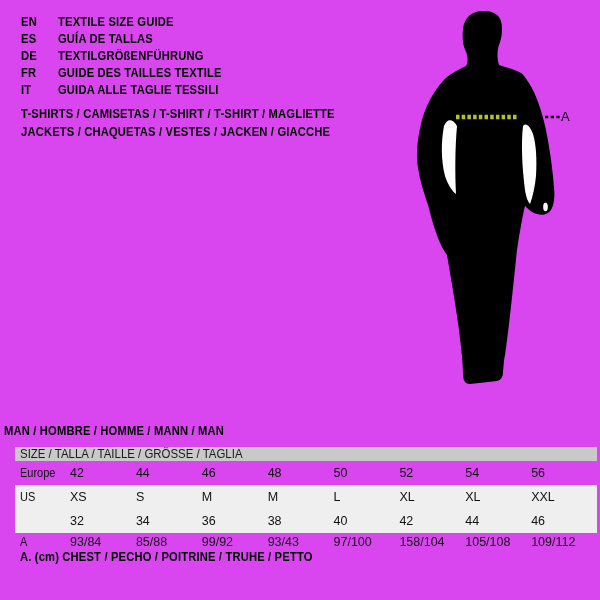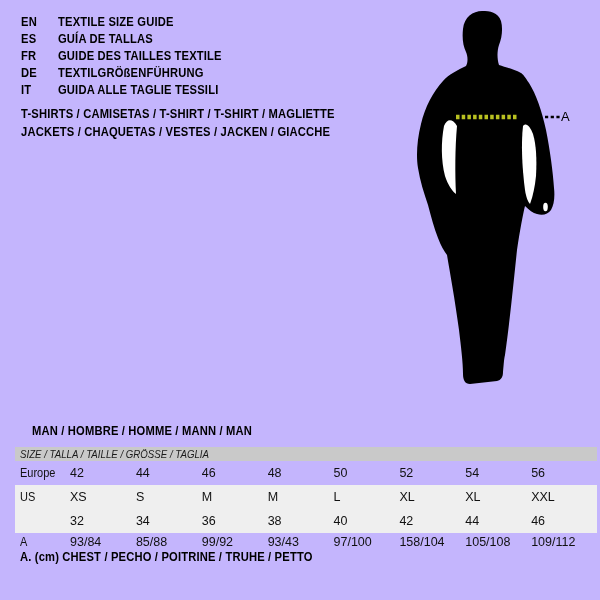--- a/index.html
+++ b/index.html
@@ -4,21 +4,21 @@
 <style>
   * { margin: 0; padding: 0; box-sizing: border-box; }
   html, body { background: #ffffff; }
   body {
     width: 600px; height: 600px;
     position: relative;
     font-family: "Liberation Sans", sans-serif;
     color: #000;
     overflow: hidden;
   }
-  .canvas { position: absolute; inset: 0; background: #c4b5fd; }
+  .canvas { position: absolute; inset: 0; background: #d946ef; }
 
   
   .cond {
     display: inline-block;
     font-weight: bold;
     transform: scaleX(0.86);
     transform-origin: 0 50%;
     white-space: nowrap;
     letter-spacing: 0.2px;
   }
@@ -40,31 +40,30 @@
   .cat-line { height: 18px; line-height: 18px; font-size: 13px; }
 
   
   .figure-wrap { position: absolute; left: 400px; top: 0; width: 200px; height: 400px; }
   .measure-label {
     position: absolute; left: 561px; top: 109px;
     font-size: 13px; font-weight: normal;
   }
 
   
-  .section-title { position: absolute; left: 32px; top: 423px; font-size: 13px; }
+  .section-title { position: absolute; left: 4px; top: 423px; font-size: 13px; }
 
   
   .table-wrap { position: absolute; left: 15px; top: 447px; width: 582px; }
   .thead {
     height: 14px; line-height: 14px;
     background: #c9c9c9;
     padding-left: 5px;
-    font-size: 11px;
+    font-size: 13px;
     color: #1a1a1a;
-    font-style: italic;
   }
   table {
     width: 582px;
     border-collapse: collapse;
     table-layout: fixed;
     font-size: 12.5px;
     color: #111;
   }
   col.lbl-col { width: 55px; }
   td { text-align: left; vertical-align: middle; padding: 0; }
@@ -84,26 +83,26 @@
   <div class="lang-block">
     <div class="lang-row">
       <span class="lang-code cond">EN</span>
       <span class="cond">TEXTILE SIZE GUIDE</span>
     </div>
     <div class="lang-row">
       <span class="lang-code cond">ES</span>
       <span class="cond">GUÍA DE TALLAS</span>
     </div>
     <div class="lang-row">
+      <span class="lang-code cond">DE</span>
+      <span class="cond">TEXTILGRÖßENFÜHRUNG</span>
+    </div>
+    <div class="lang-row">
       <span class="lang-code cond">FR</span>
       <span class="cond">GUIDE DES TAILLES TEXTILE</span>
-    </div>
-    <div class="lang-row">
-      <span class="lang-code cond">DE</span>
-      <span class="cond">TEXTILGRÖßENFÜHRUNG</span>
     </div>
     <div class="lang-row">
       <span class="lang-code cond">IT</span>
       <span class="cond">GUIDA ALLE TAGLIE TESSILI</span>
     </div>
   </div>
 
   <div class="cat-block">
     <div class="cat-line"><span class="cond">T-SHIRTS / CAMISETAS / T-SHIRT / T-SHIRT / MAGLIETTE</span></div>
     <div class="cat-line"><span class="cond">JACKETS / CHAQUETAS / VESTES / JACKEN / GIACCHE</span></div>

